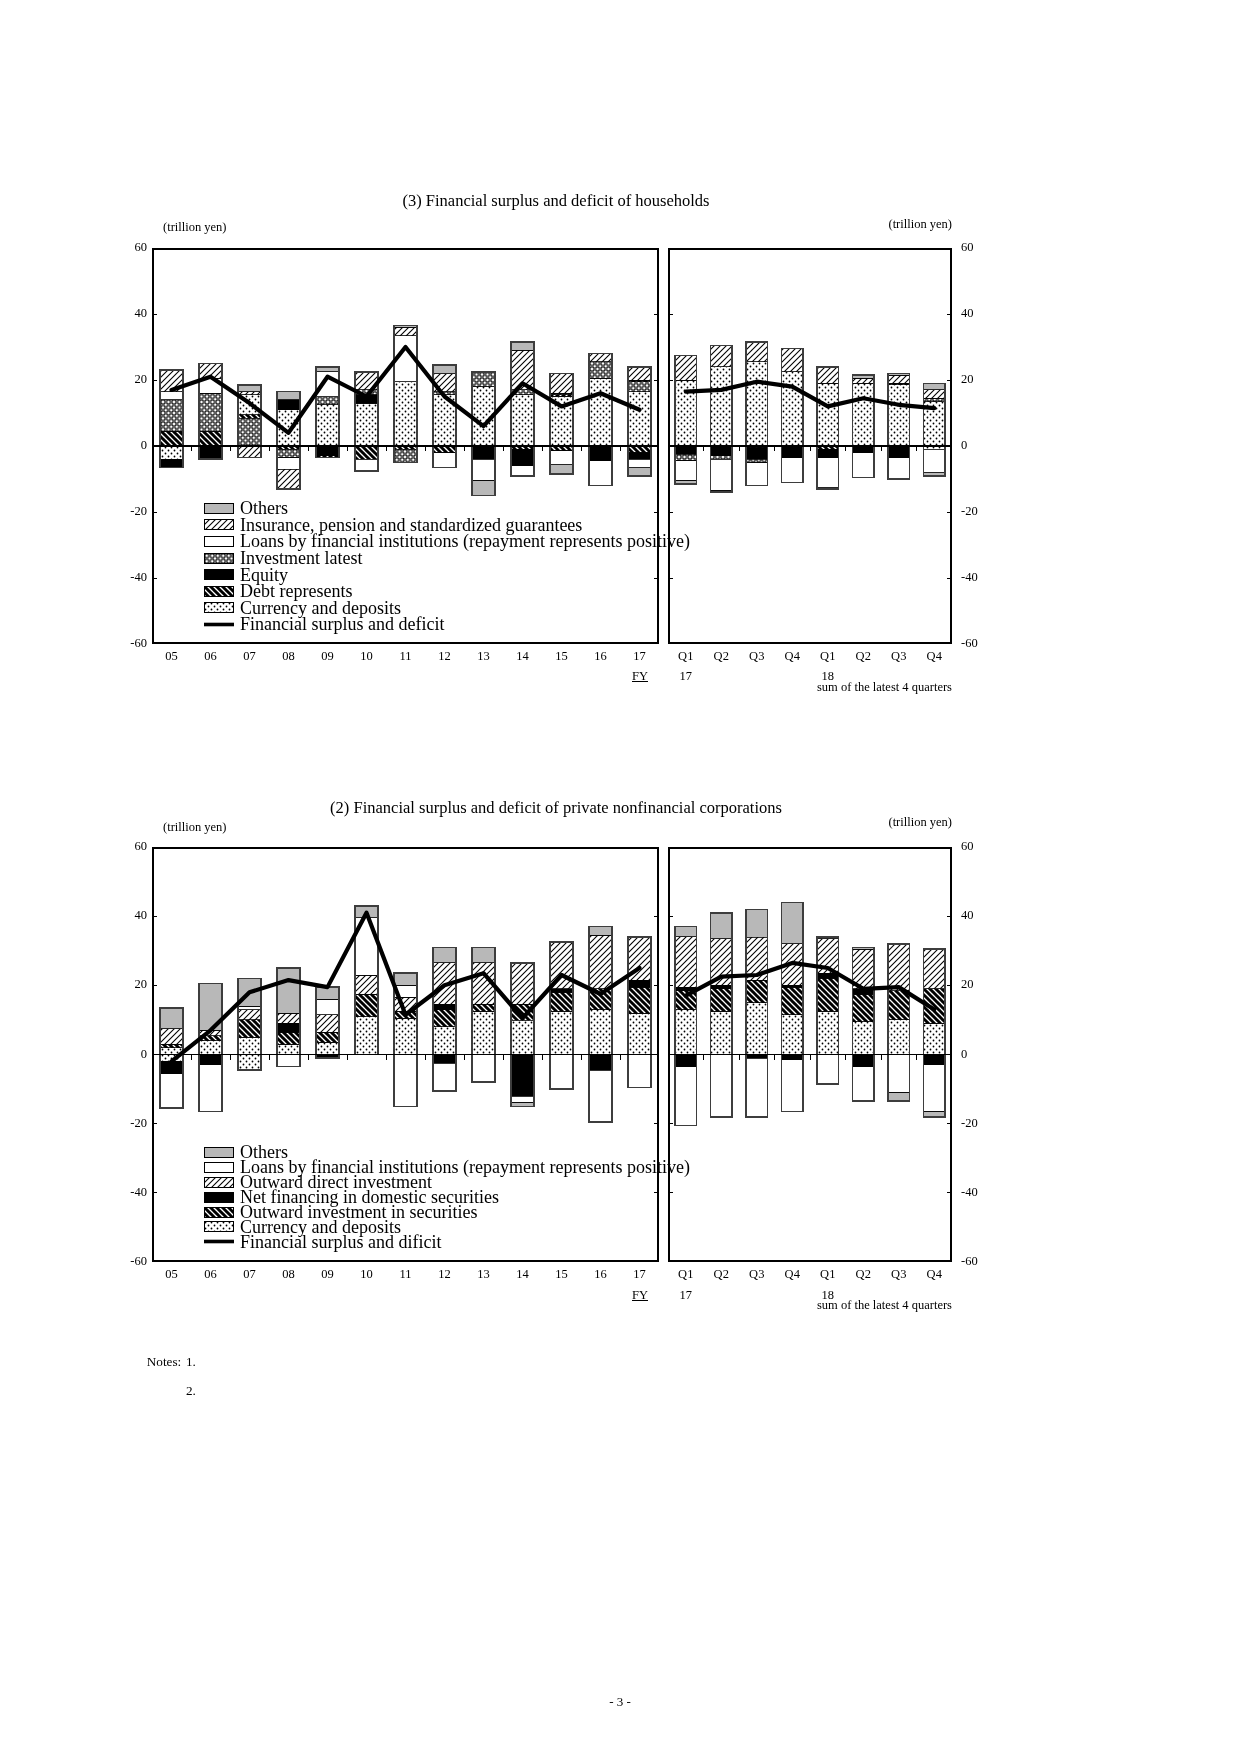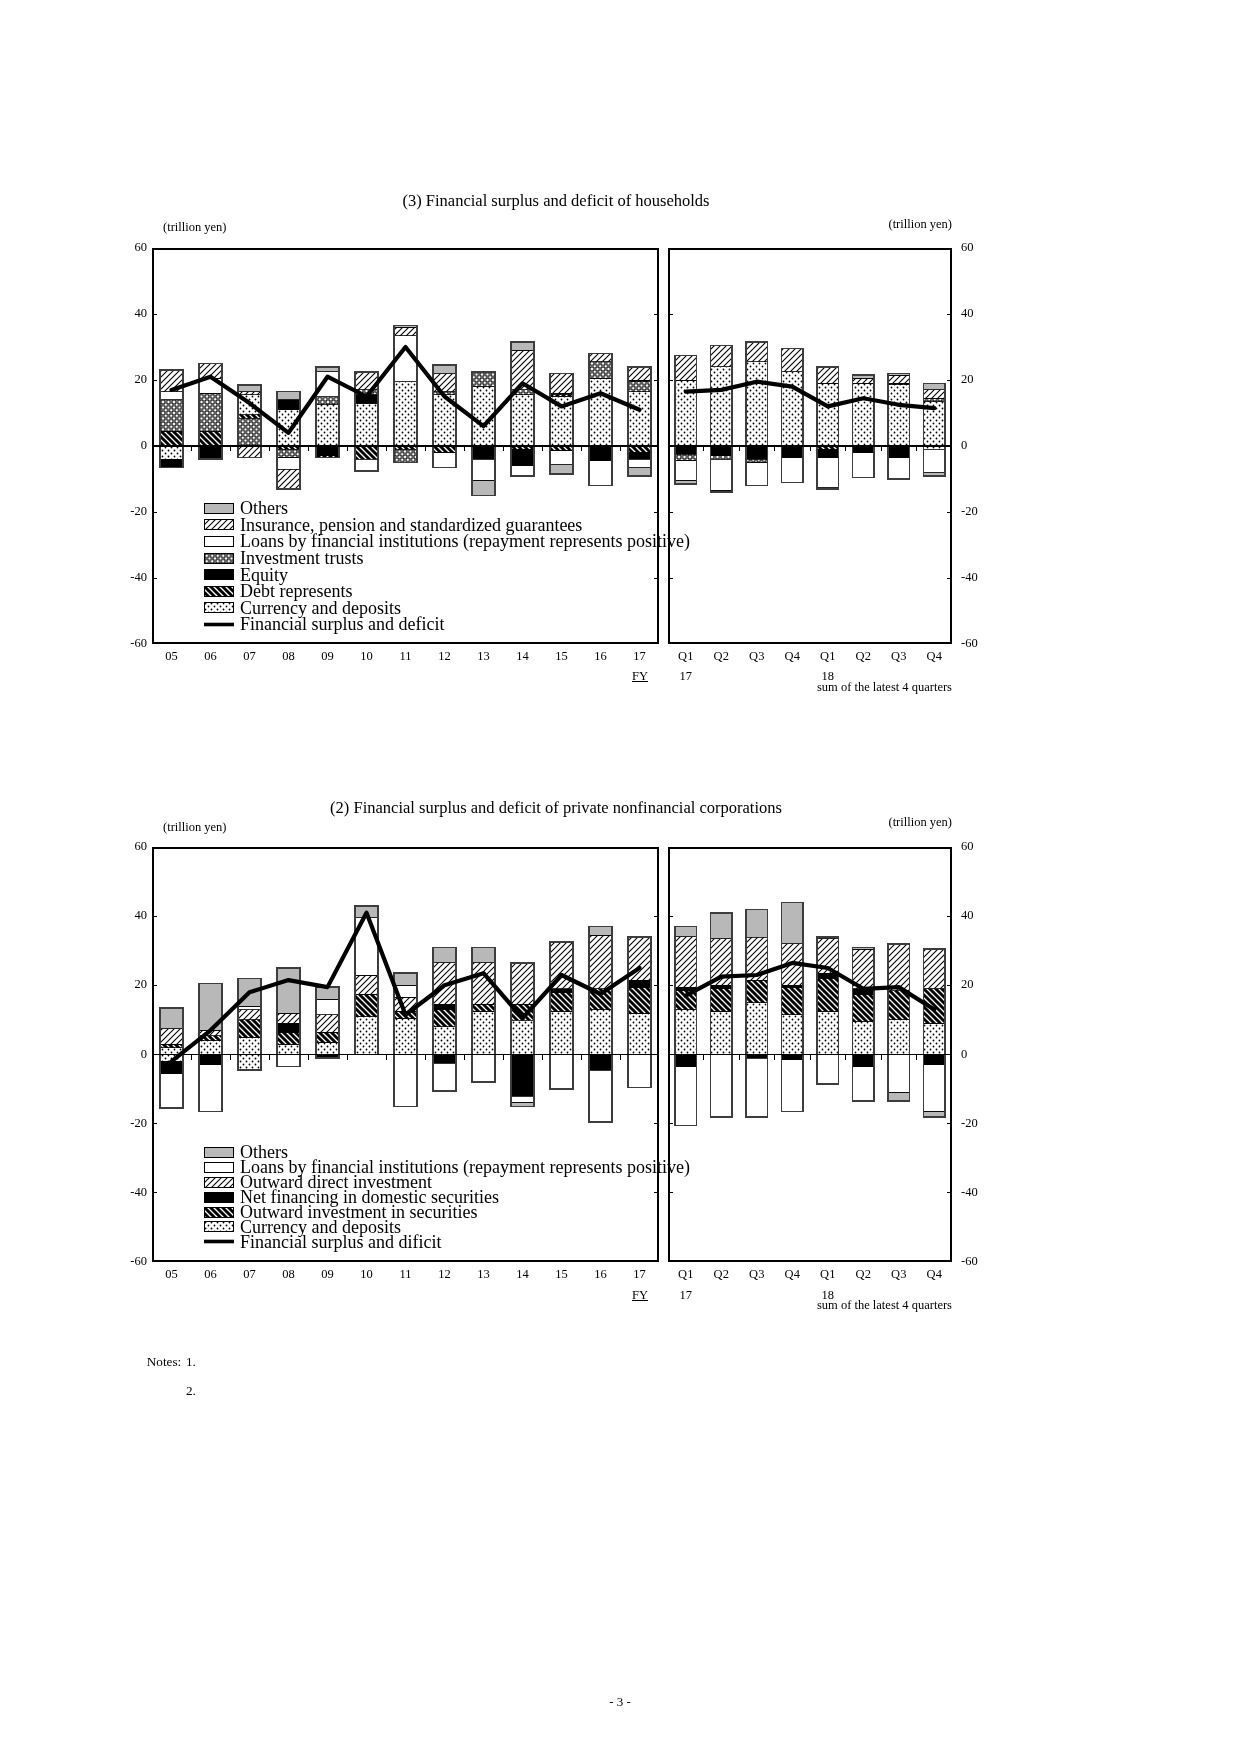--- a/index.html
+++ b/index.html
@@ -340,21 +340,21 @@
         <div class="lg-row">
           <svg width="30" height="11" class="lg-sw">
             <rect x="0.5" y="0.5" width="29" height="10" fill="#fff" stroke="#000" stroke-width="1"></rect>
           </svg>
           <div class="lg-tx">Loans by financial institutions (repayment represents positive)</div>
         </div>
         <div class="lg-row">
           <svg width="30" height="11" class="lg-sw">
             <rect x="0.5" y="0.5" width="29" height="10" fill="url(#pat-circles)" stroke="#000" stroke-width="1"></rect>
           </svg>
-          <div class="lg-tx">Investment trusts</div>
+          <div class="lg-tx">Investment latest</div>
         </div>
         <div class="lg-row">
           <svg width="30" height="11" class="lg-sw">
             <rect x="0.5" y="0.5" width="29" height="10" fill="#000" stroke="#000" stroke-width="1"></rect>
           </svg>
           <div class="lg-tx">Equity</div>
         </div>
         <div class="lg-row">
           <svg width="30" height="11" class="lg-sw">
             <rect x="0.5" y="0.5" width="29" height="10" fill="url(#pat-darkdiag)" stroke="#000" stroke-width="1"></rect>

